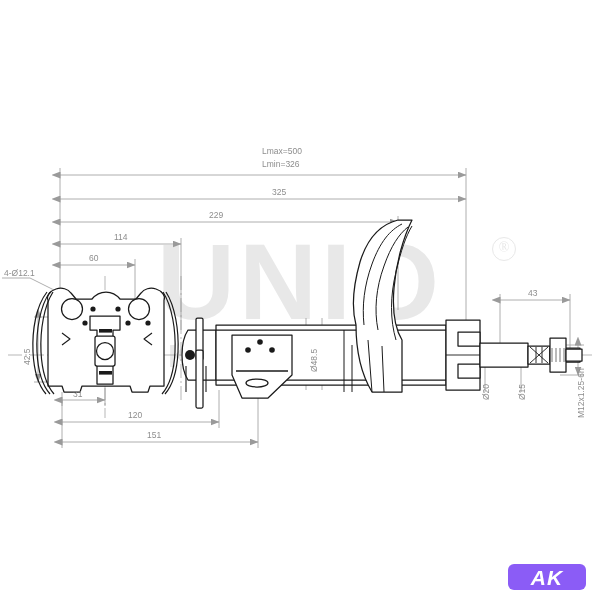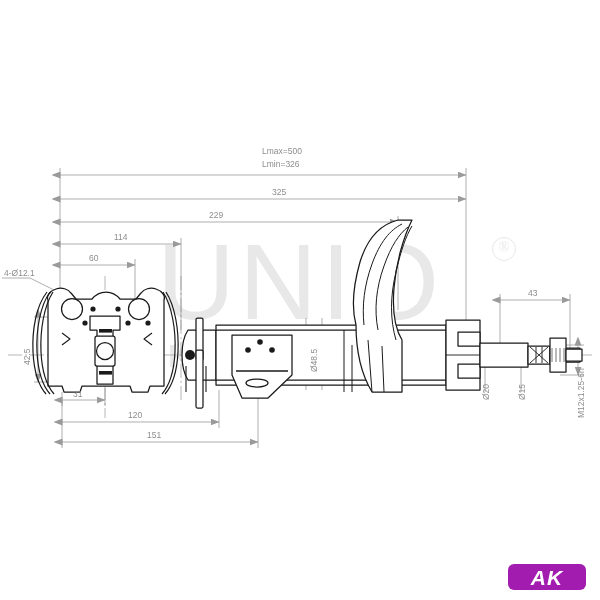--- a/index.html
+++ b/index.html
@@ -17,21 +17,21 @@
     position:absolute;left:0;top:0;width:600px;height:600px;
     pointer-events:none;
     z-index:1;
   }
   .wm-main{
     position:absolute;
     left:0;width:600px;
     top:228px;
     text-align:center;
     font-family:"Liberation Sans", sans-serif;
-    font-weight:normal;
+    font-weight:bold;
     font-size:108px;
     line-height:108px;
     letter-spacing:4px;
     color:#e8e8e8;
     user-select:none;
   }
   .wm-reg{
     position:absolute;
     left:492px;top:237px;
     width:22px;height:22px;
@@ -287,17 +287,17 @@
 
       <text x="0" y="0" transform="translate(30,365) rotate(-90)">42.5</text>
       <text x="0" y="0" transform="translate(317,372) rotate(-90)">Ø48.5</text>
       <text x="0" y="0" transform="translate(489,400) rotate(-90)">Ø20</text>
       <text x="0" y="0" transform="translate(525,400) rotate(-90)">Ø15</text>
       <text x="0" y="0" transform="translate(584,418) rotate(-90)">M12x1.25-6h</text>
     </g>
 
   </svg>
 
-  <div id="logo" style="background: #a21caf;">
+  <div id="logo" style="background: #8b5cf6;">
     <span class="logo-text" style="color: rgb(255, 255, 255);">AK</span>
   </div>
 
 </div>
 
 </body></html>

